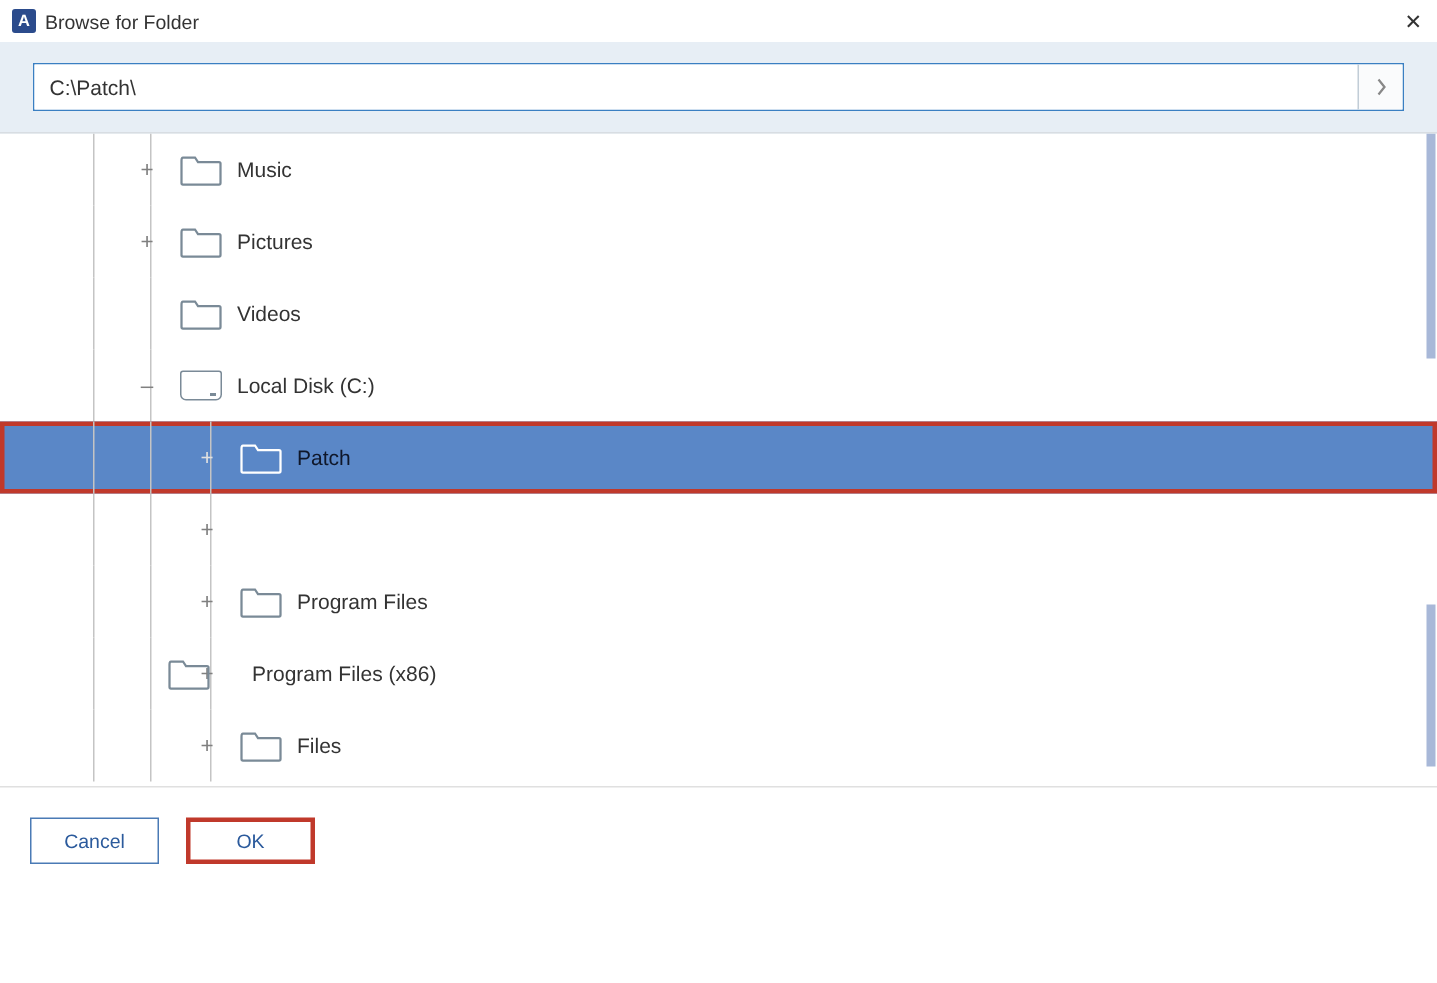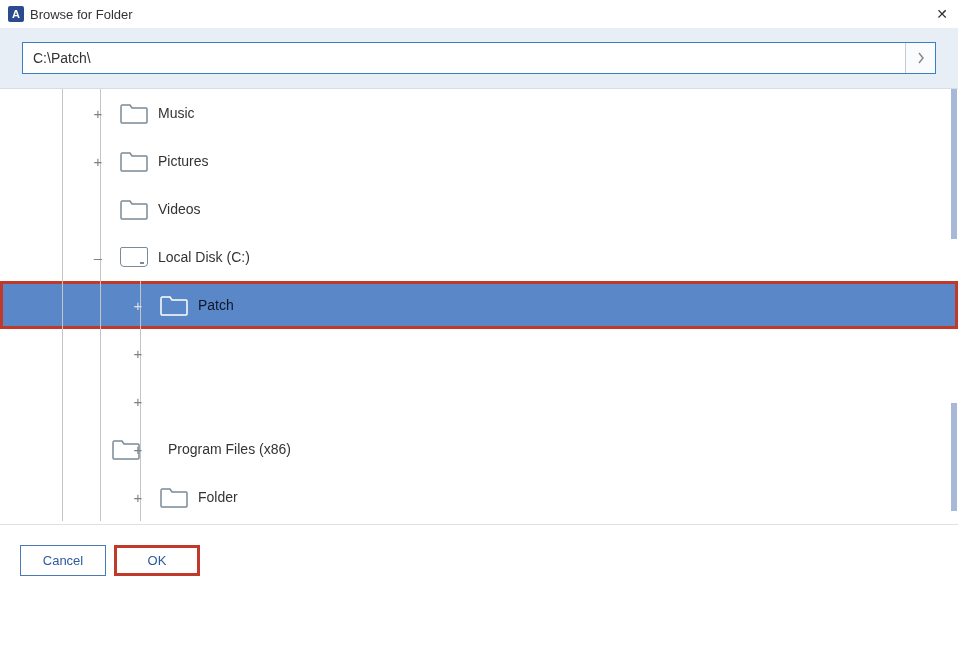--- a/index.html
+++ b/index.html
@@ -147,21 +147,21 @@
     padding: 7px 20px;
     font-size: 13px;
     background: #fff;
     cursor: pointer;
     font-family: inherit;
   }
   .btn-edit {
     border: 1px solid #c8c8c8;
     color: #b0b0b0;
   }
-  .footer-right { display: flex; gap: 8px; }
+  .footer-right { display: flex; gap: 18px; }
   .btn-cancel {
     border: 1px solid #4a7ab5;
     color: #2b5a9c;
     min-width: 86px;
   }
   .btn-ok {
     border: 3px solid #c0392b;
     color: #2b5a9c;
     min-width: 86px;
     padding: 5px 20px;
@@ -263,20 +263,26 @@
         <div class="vline" style="left: 62px;"></div>
         <div class="vline" style="left: 100px;"></div>
         <div class="vline" style="left: 140px;"></div>
         <div class="expander" style="left: 132px;">+</div>
       </div>
       <div class="tree-row">
         <div class="vline" style="left: 62px;"></div>
         <div class="vline" style="left: 100px;"></div>
         <div class="vline" style="left: 140px;"></div>
         <div class="expander" style="left: 132px;">+</div>
+        <div class="row-content" style="padding-left: 160px;">
+          <div class="folder-icon"><svg class="folder-svg" viewBox="0 0 28 22">
+    <path d="M1 5 L1 20 Q1 21 2 21 L26 21 Q27 21 27 20 L27 7 Q27 6 26 6 L12 6 L10 3 L2 3 Q1 3 1 5 Z" fill="none" stroke="#7a8a97" stroke-width="1.5"></path>
+  </svg></div>
+          <span class="label">Program Files</span>
+        </div>
       </div>
       <div class="tree-row">
         <div class="vline" style="left: 62px;"></div>
         <div class="vline" style="left: 100px;"></div>
         <div class="vline" style="left: 140px;"></div>
         <div class="expander" style="left: 132px;">+</div>
         <div class="row-content" style="padding-left: 112px; gap: 18px;">
           <div class="folder-icon"><svg class="folder-svg" viewBox="0 0 28 22">
     <path d="M1 5 L1 20 Q1 21 2 21 L26 21 Q27 21 27 20 L27 7 Q27 6 26 6 L12 6 L10 3 L2 3 Q1 3 1 5 Z" fill="none" stroke="#7a8a97" stroke-width="1.5"></path>
   </svg></div>
@@ -285,21 +291,21 @@
       </div>
       <div class="tree-row">
         <div class="vline" style="left: 62px;"></div>
         <div class="vline" style="left: 100px;"></div>
         <div class="vline" style="left: 140px;"></div>
         <div class="expander" style="left: 132px;">+</div>
         <div class="row-content" style="padding-left: 160px;">
           <div class="folder-icon"><svg class="folder-svg" viewBox="0 0 28 22">
     <path d="M1 5 L1 20 Q1 21 2 21 L26 21 Q27 21 27 20 L27 7 Q27 6 26 6 L12 6 L10 3 L2 3 Q1 3 1 5 Z" fill="none" stroke="#7a8a97" stroke-width="1.5"></path>
   </svg></div>
-          <span class="label">Folder</span>
+          <span class="label">Files</span>
         </div>
       </div>
     </div>
   <div class="scrollbar" id="scrollbar">
       <div class="scroll-thumb" style="top: 0px; height: 150px;"></div>
       <div class="scroll-thumb" style="top: 314px; height: 108px;"></div>
     </div>
 </div>
 
 <div class="footer">

